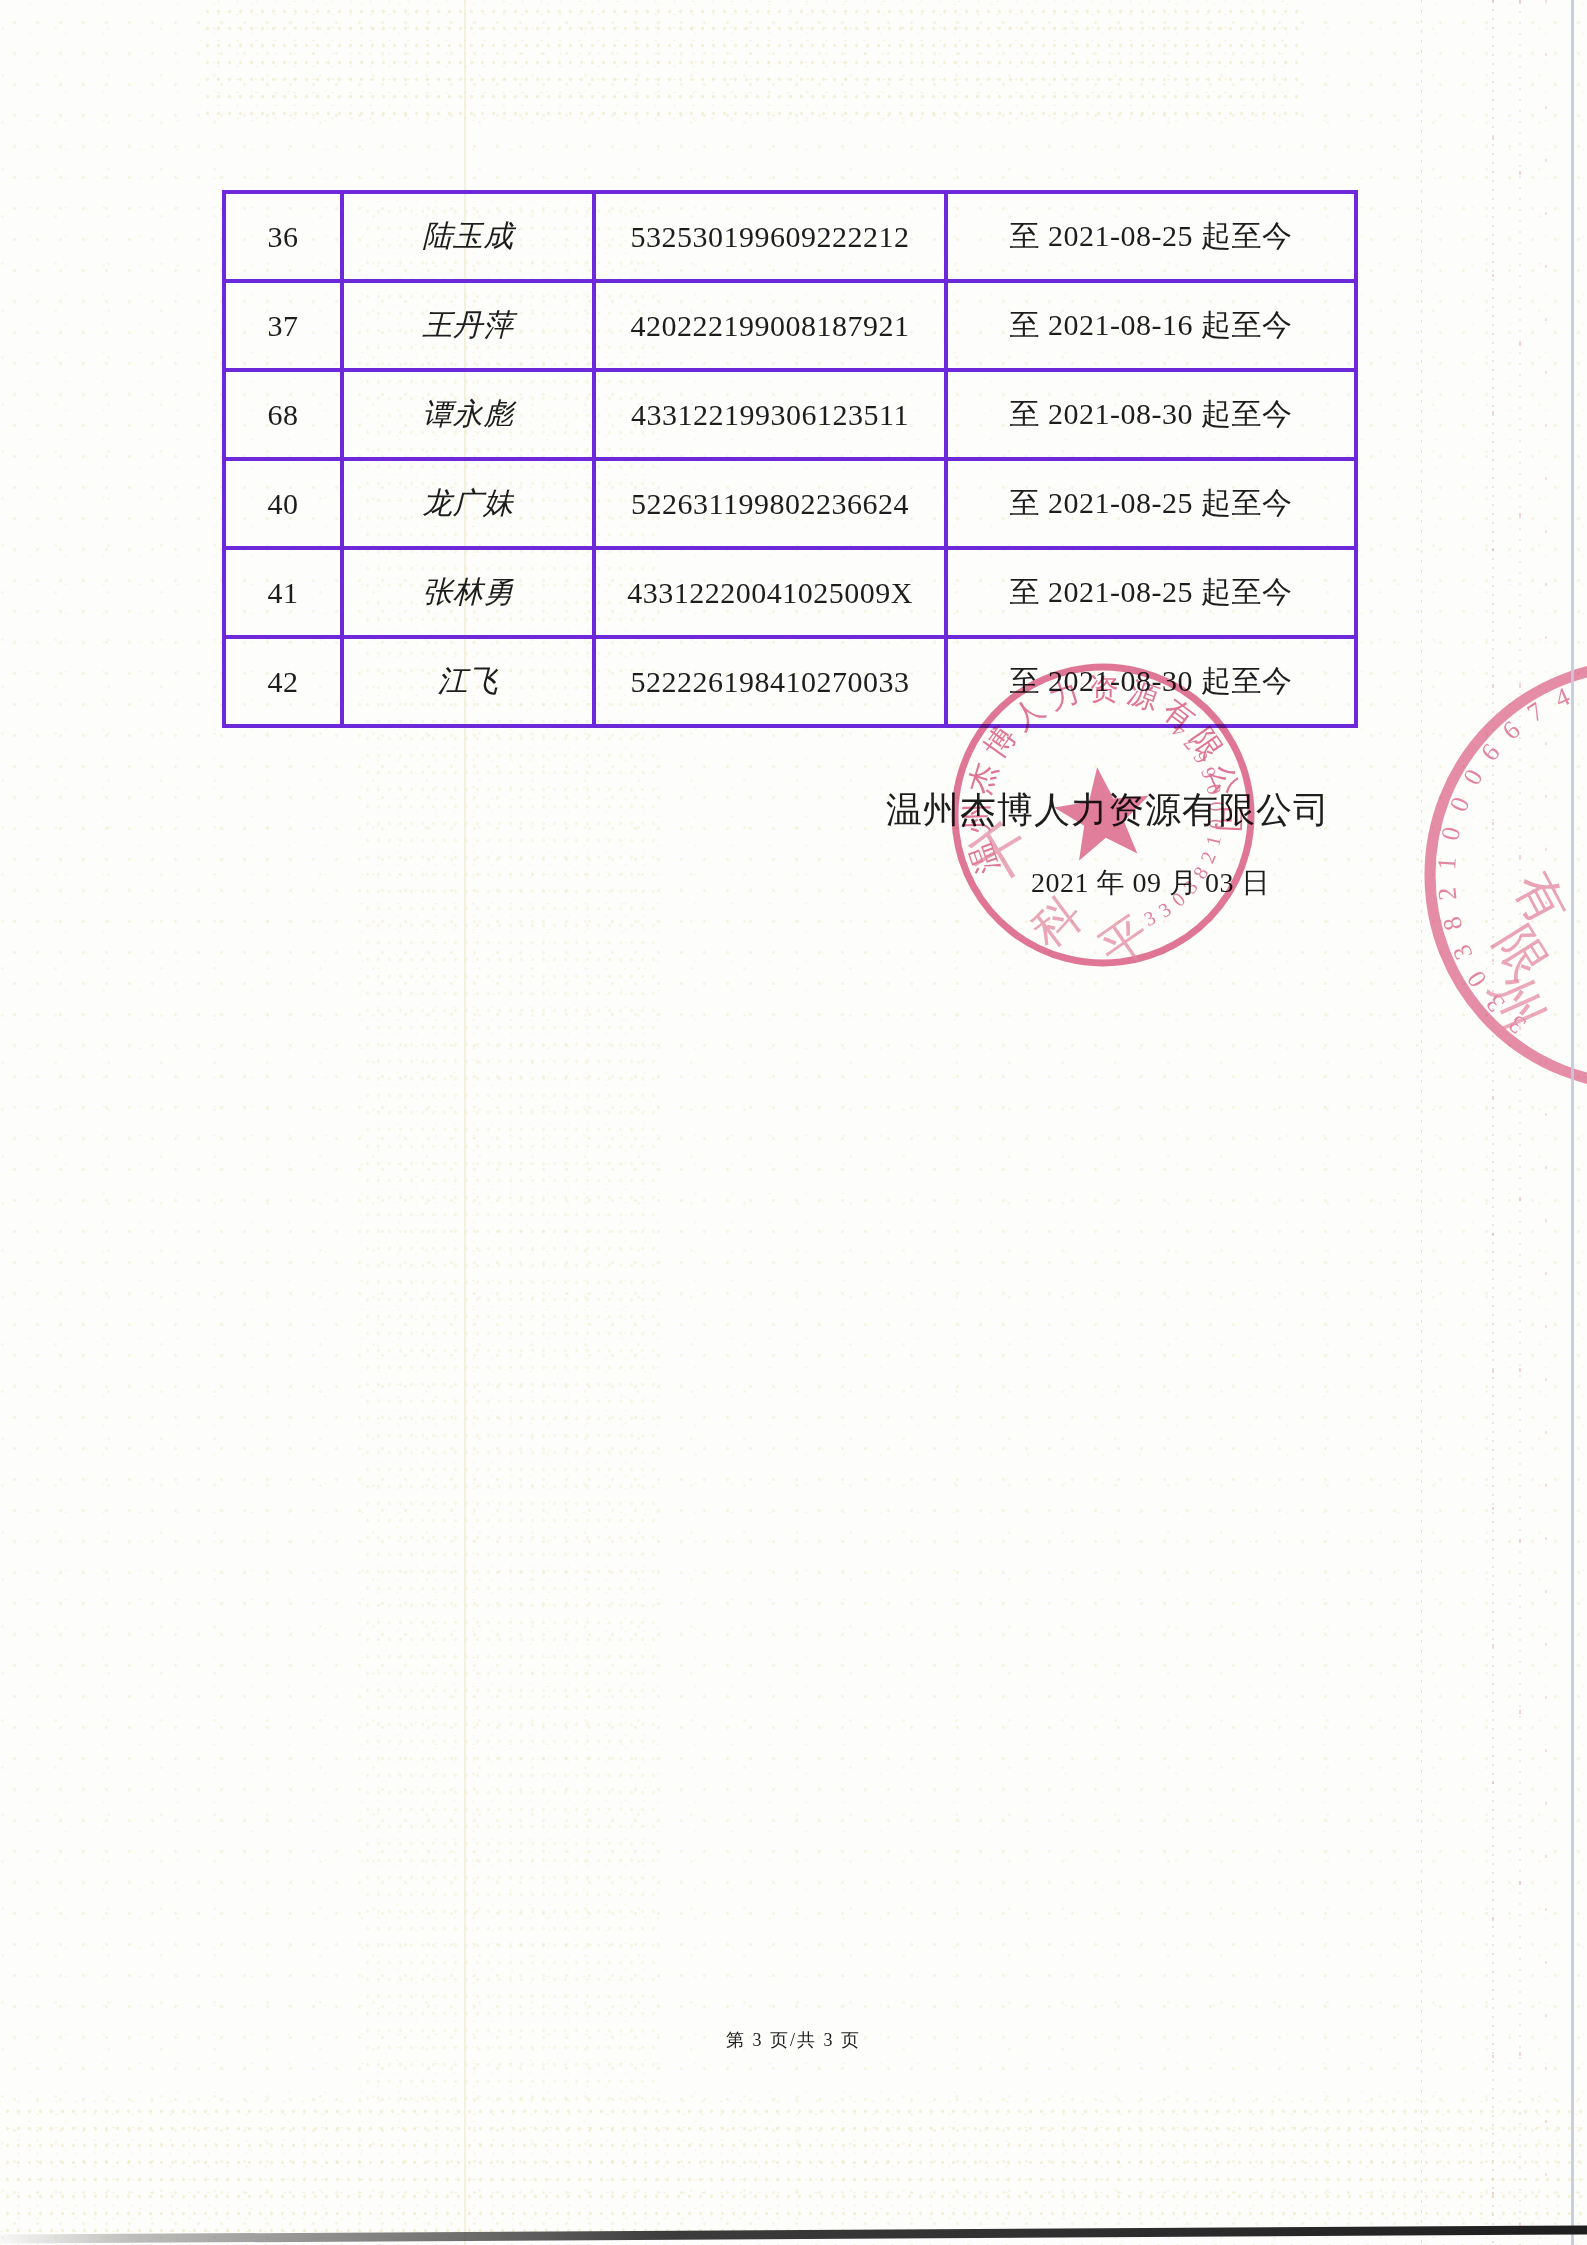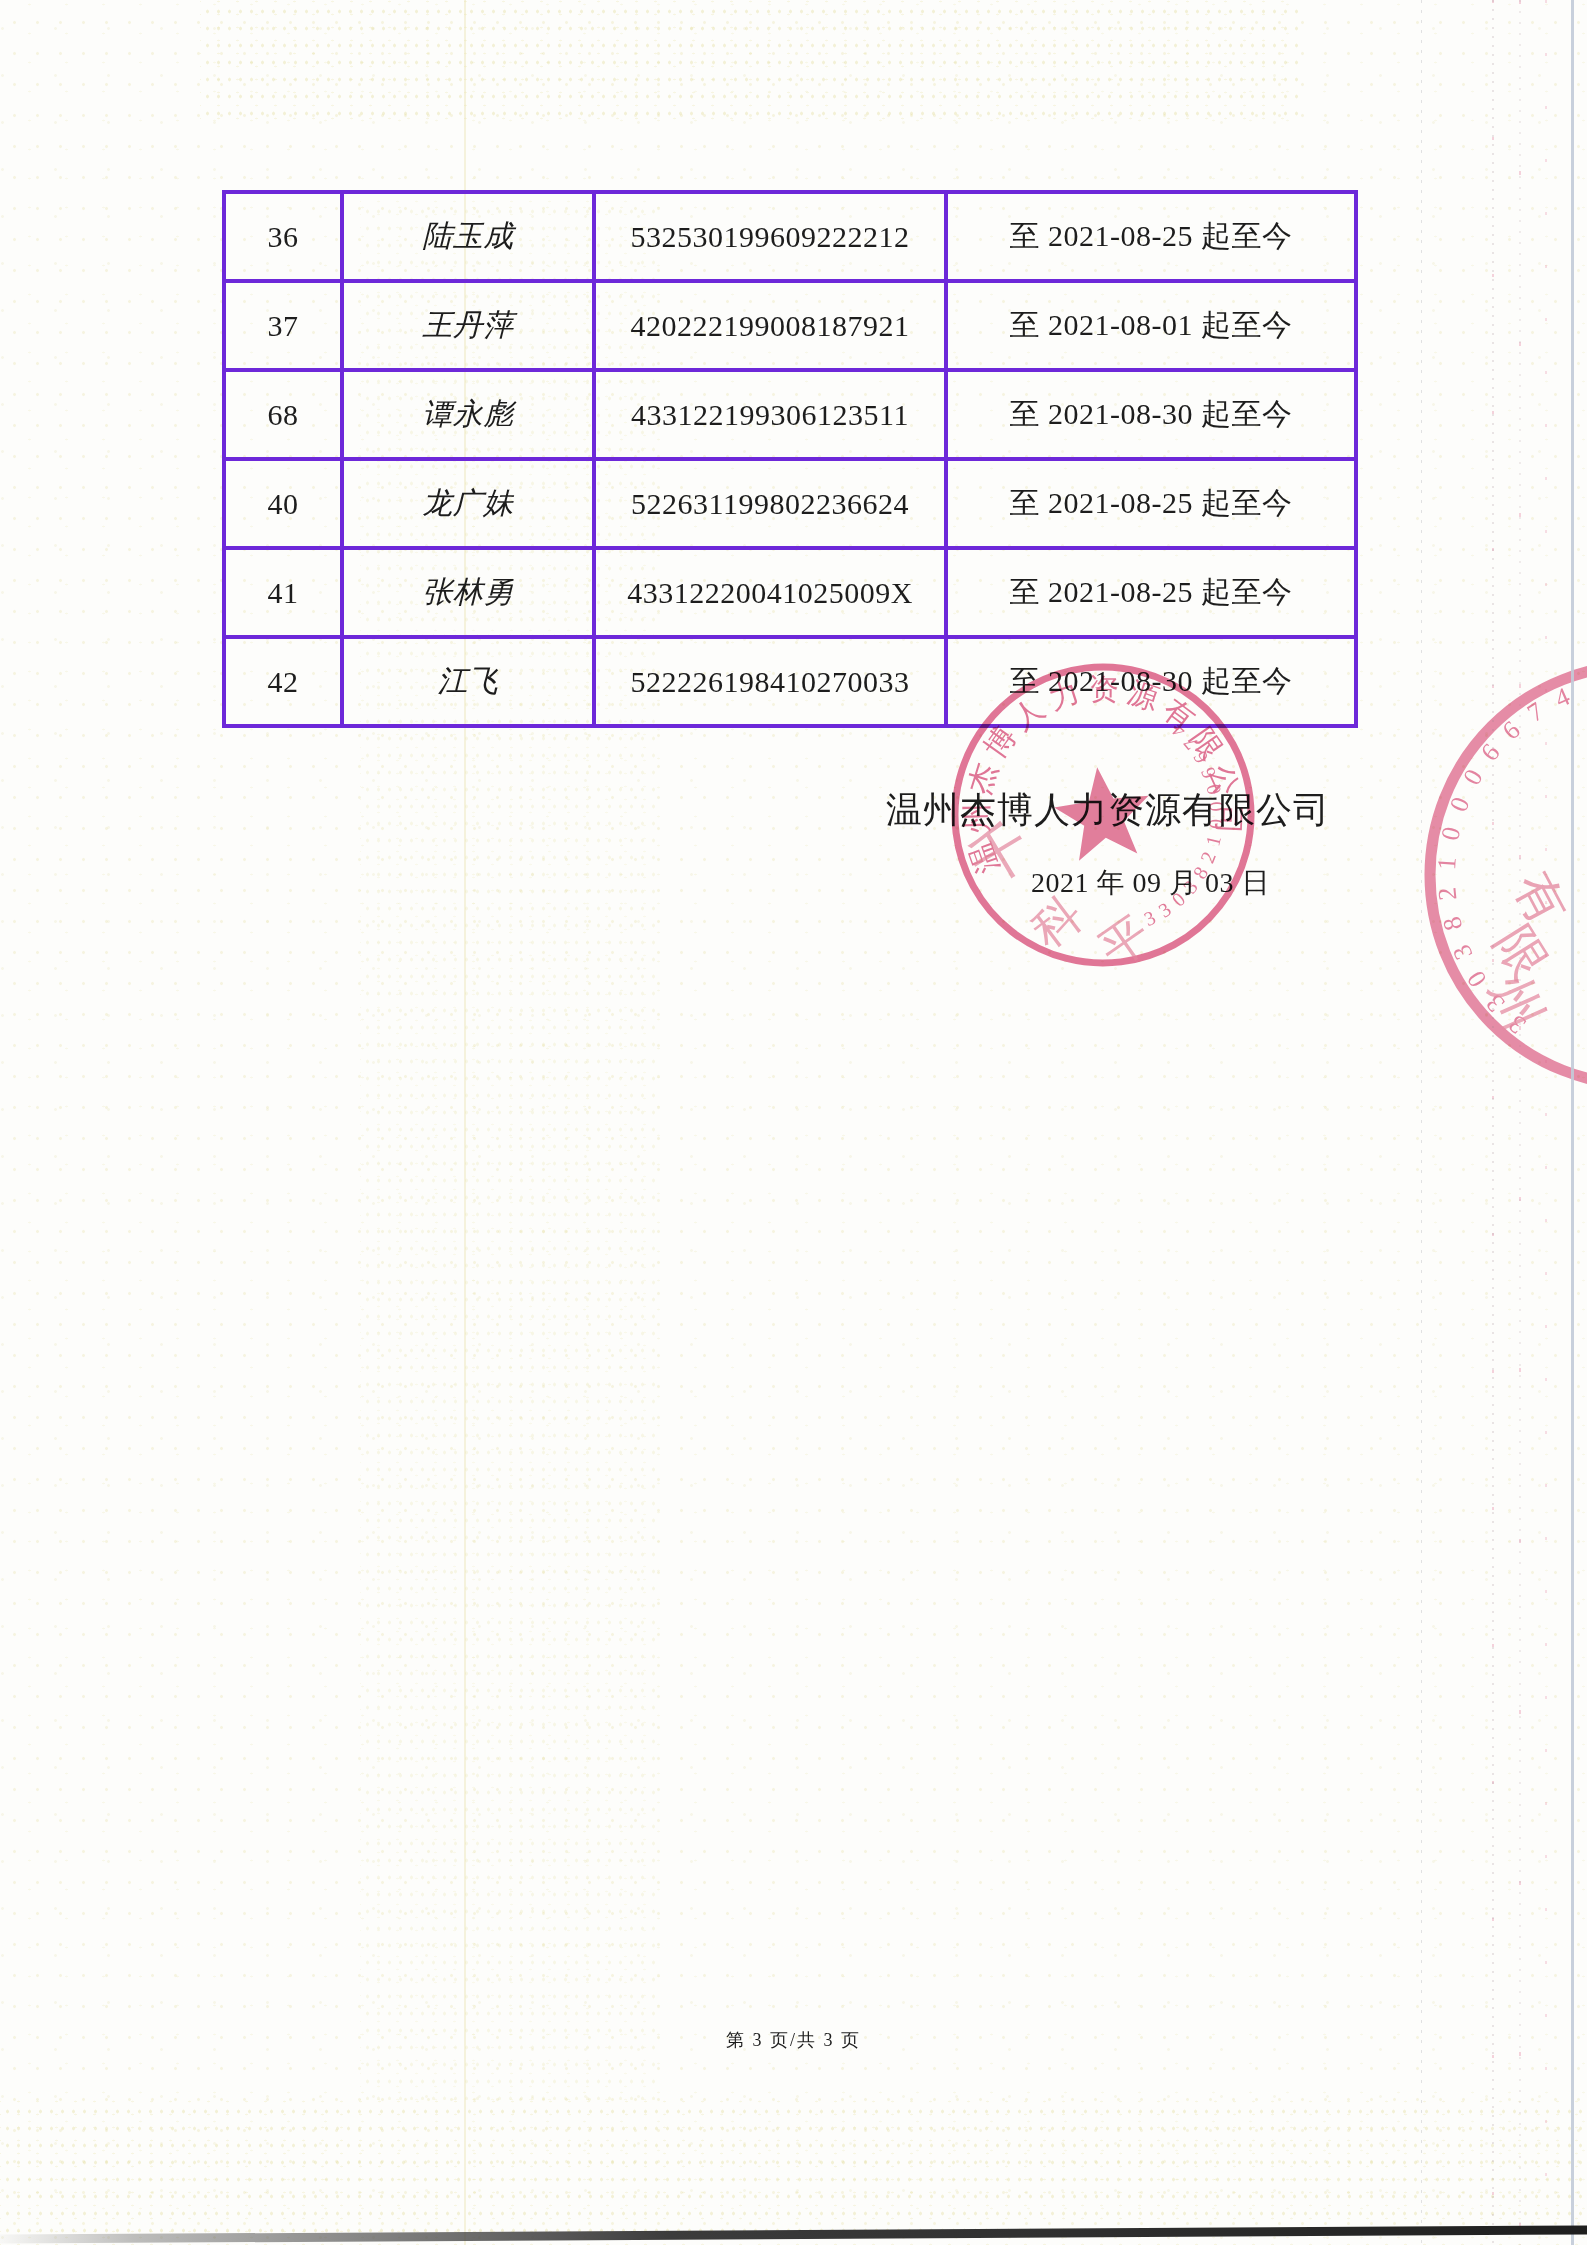--- a/index.html
+++ b/index.html
@@ -126,21 +126,21 @@
       <tr>
         <td>36</td>
         <td class="name-cell">陆玉成</td>
         <td class="id-cell">532530199609222212</td>
         <td>至 2021-08-25 起至今</td>
       </tr>
       <tr>
         <td>37</td>
         <td class="name-cell">王丹萍</td>
         <td class="id-cell">420222199008187921</td>
-        <td>至 2021-08-01 起至今</td>
+        <td>至 2021-08-16 起至今</td>
       </tr>
       <tr>
         <td>68</td>
         <td class="name-cell">谭永彪</td>
         <td class="id-cell">433122199306123511</td>
         <td>至 2021-08-30 起至今</td>
       </tr>
       <tr>
         <td>40</td>
         <td class="name-cell">龙广妹</td>

